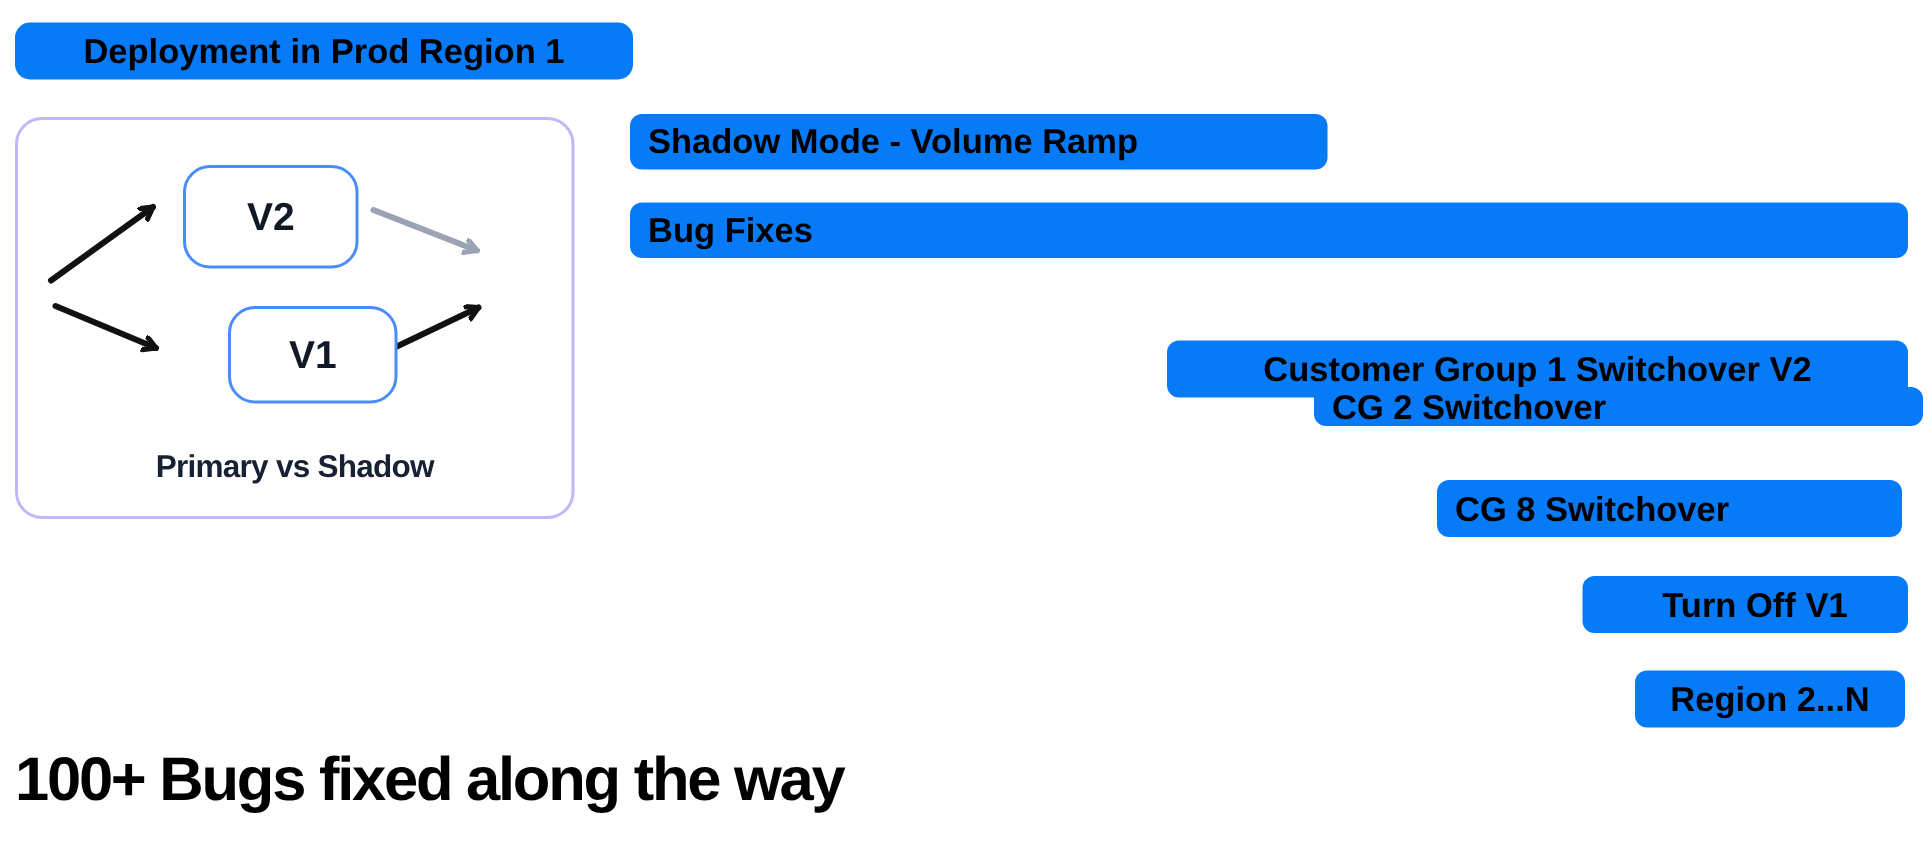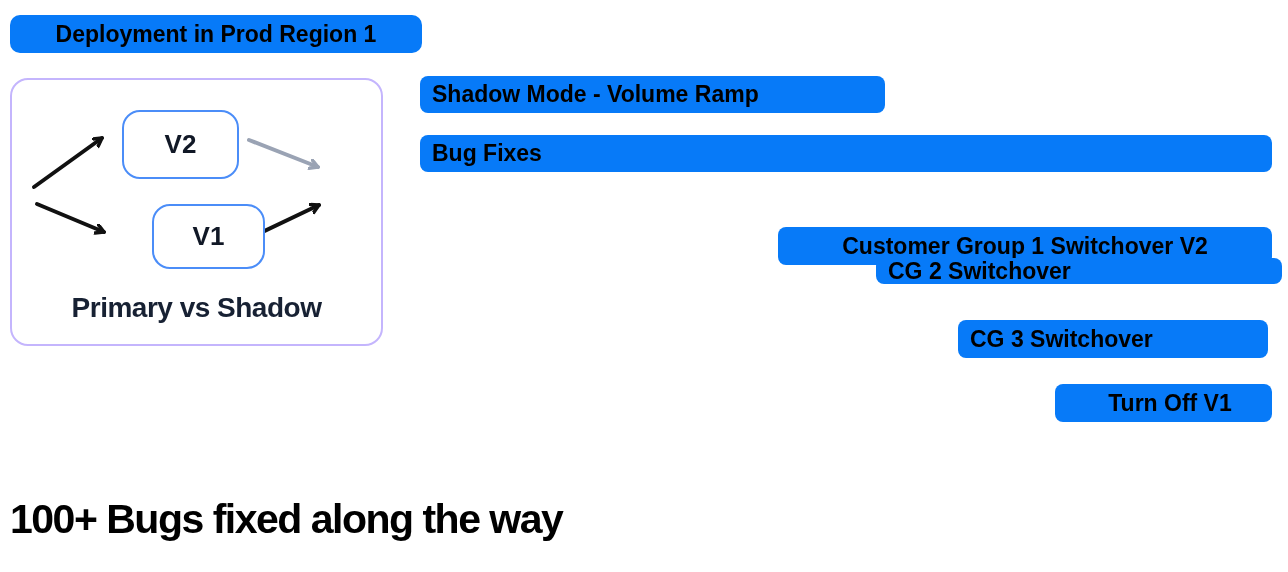--- a/index.html
+++ b/index.html
@@ -33,21 +33,21 @@
   .arrow-layer{position:absolute;left:0;top:0;width:100%;height:100%;}
   .node{
     position:absolute;border:2px solid #4B8DF8;border-radius:18px;
     background:#ffffff;display:flex;align-items:center;justify-content:center;
     font-weight:bold;font-size:26px;color:#111826;box-sizing:border-box;
   }
   .node-v2{left:110px;top:30px;width:117px;height:69px;}
   .node-v1{left:112px;top:124px;width:113px;height:65px;margin-left:28px;}
   .card-caption{
     position:absolute;left:0;bottom:20px;width:100%;text-align:center;
-    font-weight:bold;font-size:28px;color:#172133;letter-spacing:-0.5px;
+    font-weight:bold;font-size:21px;color:#172133;letter-spacing:-0.5px;
   }
   
   .footer-headline{
     position:absolute;left:10px;top:496px;margin:0;
     font-size:41px;font-weight:700;color:#000000;letter-spacing:-1.5px;
     white-space:nowrap;
   }
 </style>
 </head>
 <body>
@@ -78,20 +78,21 @@
   </div>
 
   <div class="bar bar-bugfixes left">Bug Fixes</div>
 
   <div class="bar bar-shadow left">Shadow Mode - Volume Ramp</div>
 
   <div class="bar bar-cg1 center">Customer Group 1 Switchover V2</div>
 
   <div class="bar bar-cg2 left">CG 2 Switchover</div>
 
-  <div class="bar bar-cg3 left">CG 3 Switchover</div>
+  <div class="bar bar-cg3 left">CG 8 Switchover</div>
 
   <div class="bar bar-turnoff center">Turn Off V1</div>
 
+  <div class="bar bar-region center">Region 2...N</div>
 
   <h1 class="footer-headline">100+ Bugs fixed along the way</h1>
 
 </div>
 
 </body></html>

